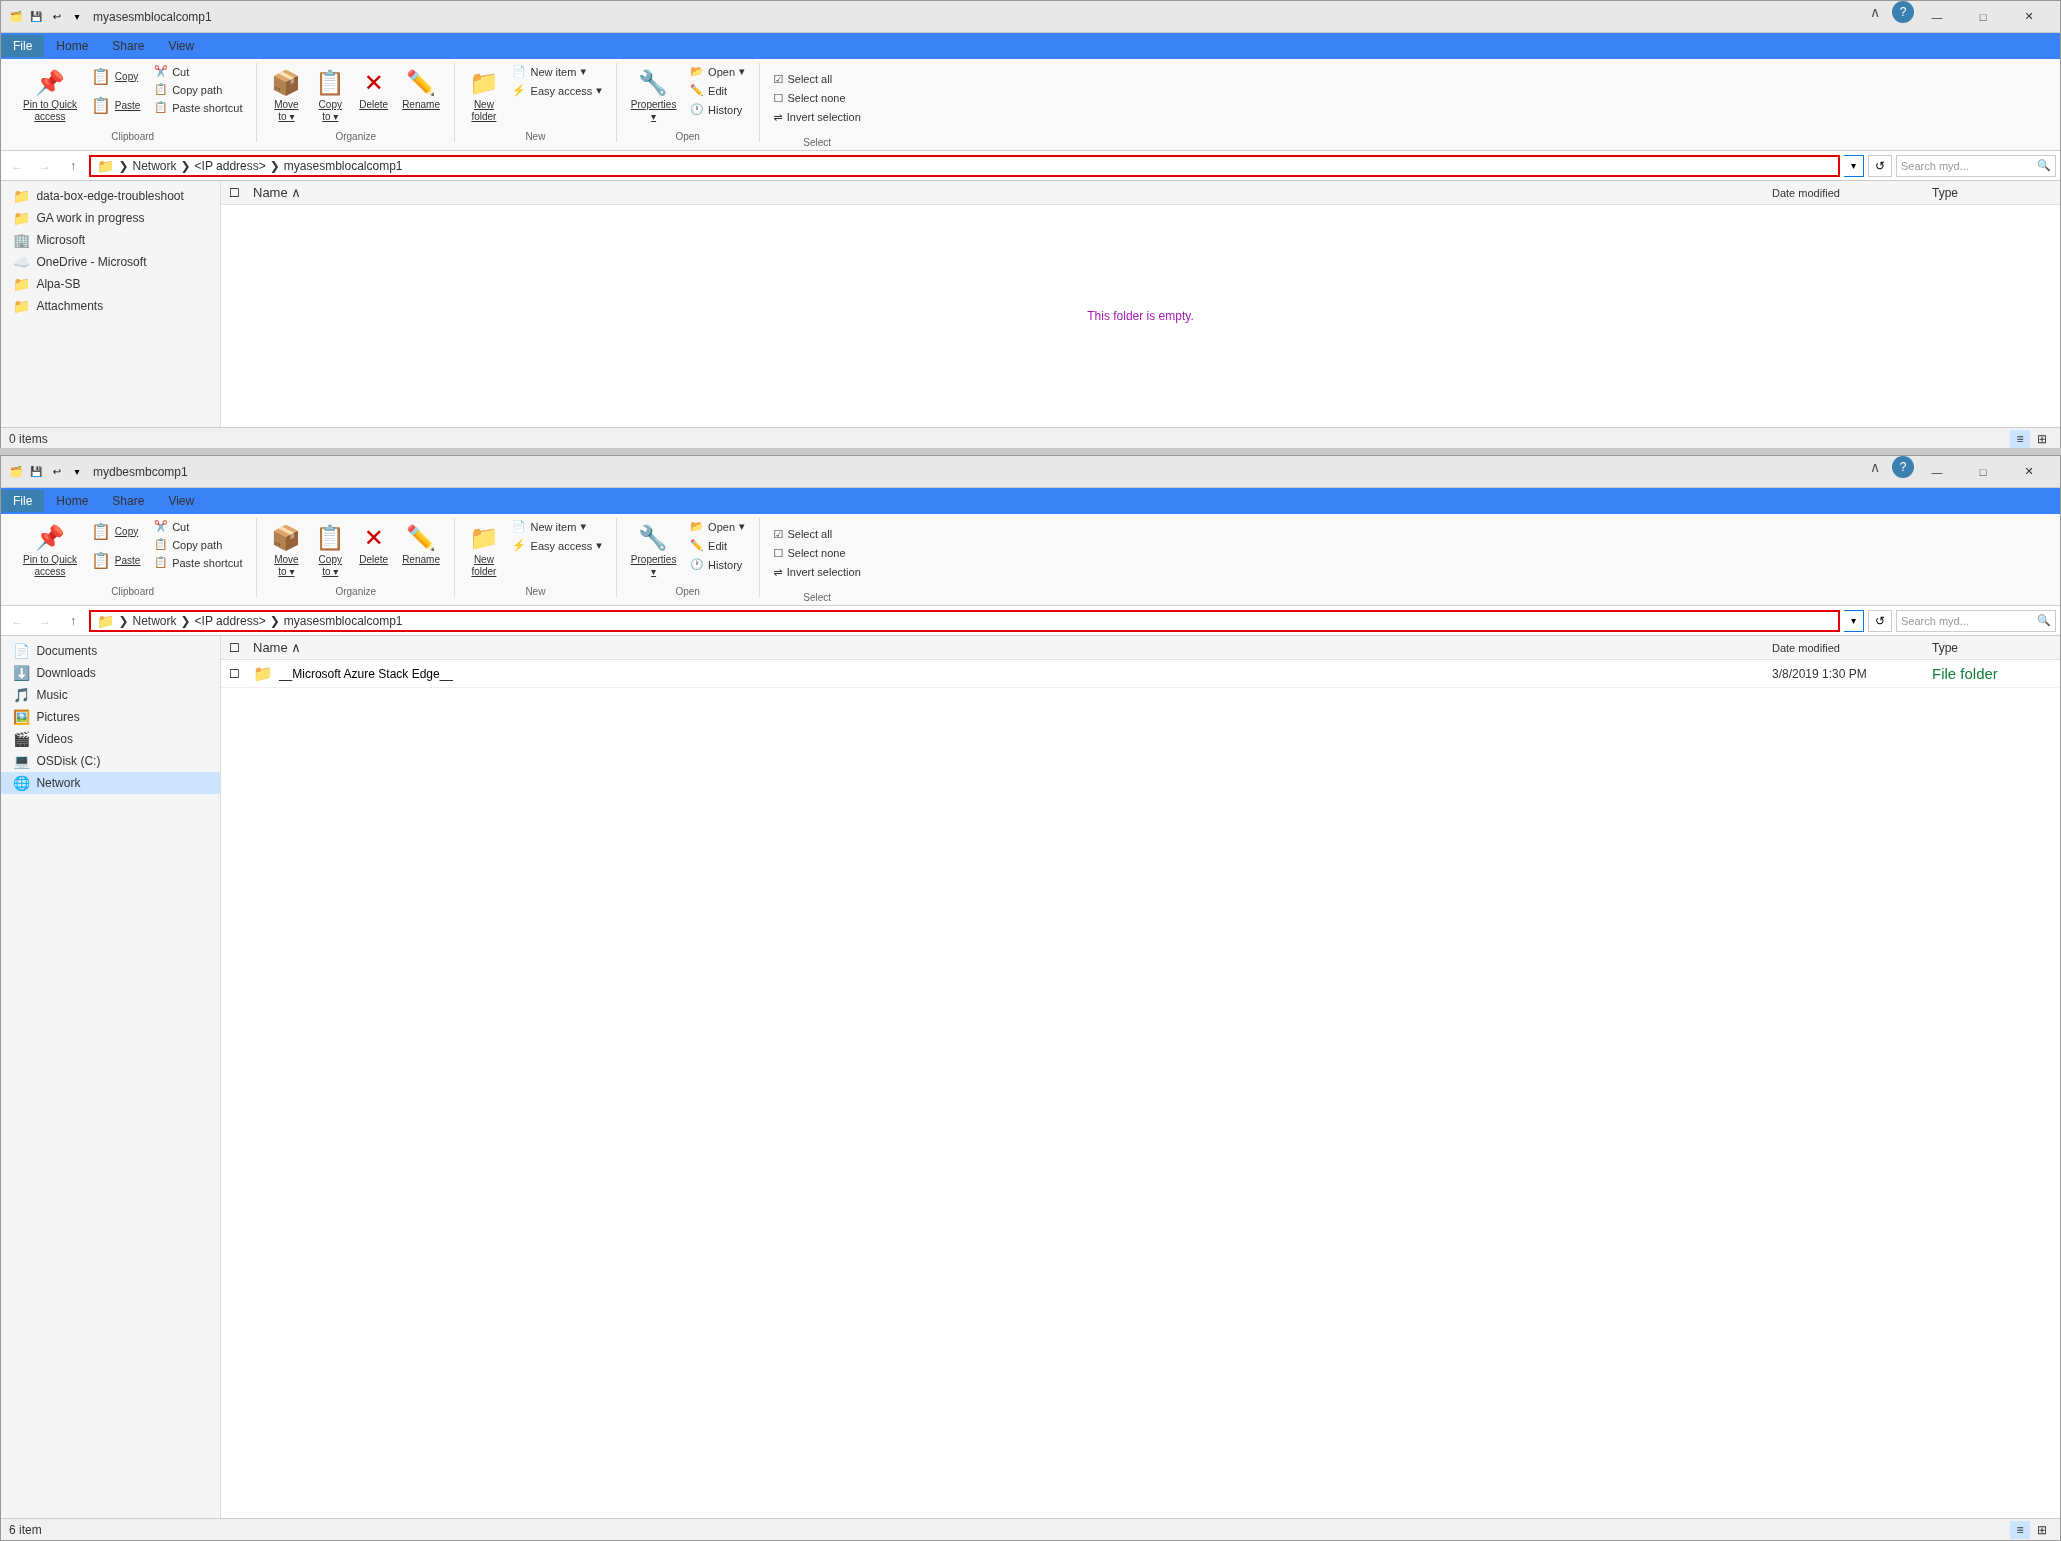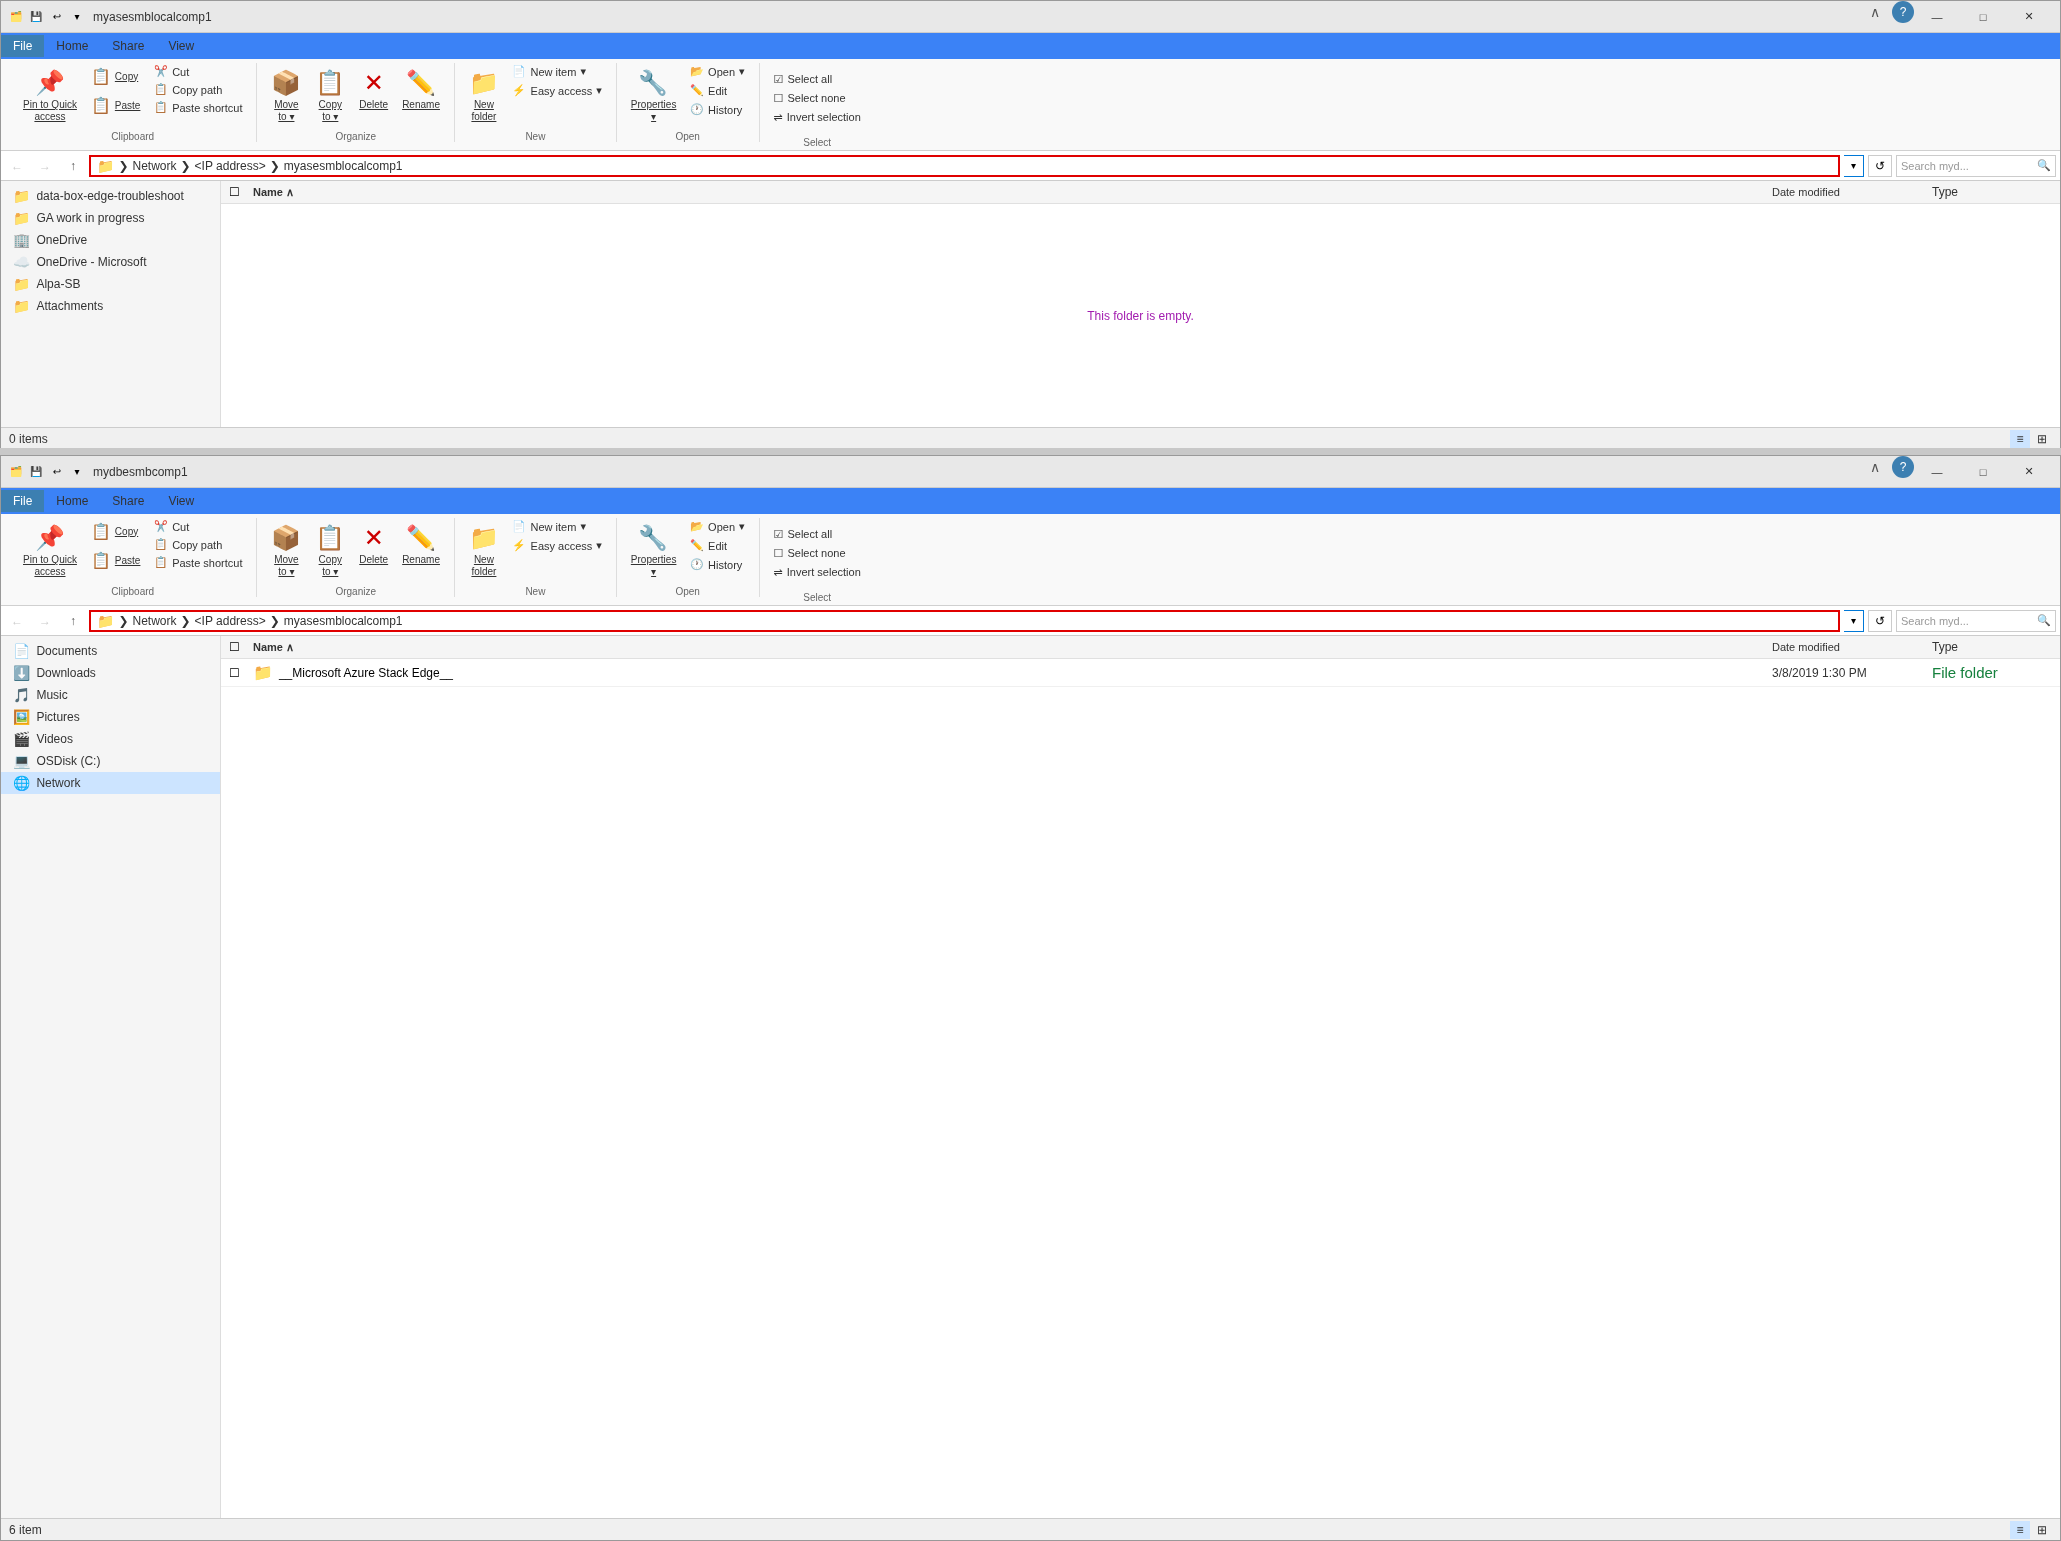--- a/index.html
+++ b/index.html
@@ -294,21 +294,21 @@
       border-bottom: 1px solid #e0e0e0;
       background: #f5f5f5;
       position: sticky;
       top: 0;
     }
 
     .file-list-header .check-col {
       width: 24px;
     }
 
-    .col-name { flex: 1; font-size: 11px; color: #333; cursor: pointer; font-weight: bold; }
+    .col-name { flex: 1; font-size: 13px; color: #333; cursor: pointer; }
     .col-date { width: 160px; font-size: 11px; color: #333; }
     .col-type { width: 120px; font-size: 12px; color: #333; }
 
     .file-row {
       display: flex;
       align-items: center;
       padding: 4px 8px;
       border-bottom: 1px solid #f0f0f0;
       cursor: pointer;
     }
@@ -597,21 +597,21 @@
       <div class="sidebar-item">
         <span class="icon">📁</span>
         <span>data-box-edge-troubleshoot</span>
       </div>
       <div class="sidebar-item">
         <span class="icon">📁</span>
         <span>GA work in progress</span>
       </div>
       <div class="sidebar-item">
         <span class="icon">🏢</span>
-        <span>OneDrive</span>
+        <span>Microsoft</span>
       </div>
       <div class="sidebar-item">
         <span class="icon">☁️</span>
         <span>OneDrive - Microsoft</span>
       </div>
       <div class="sidebar-item">
         <span class="icon">📁</span>
         <span>Alpa-SB</span>
       </div>
       <div class="sidebar-item">

